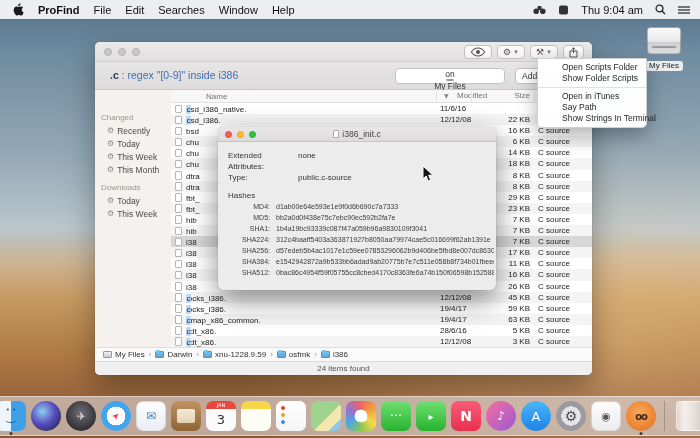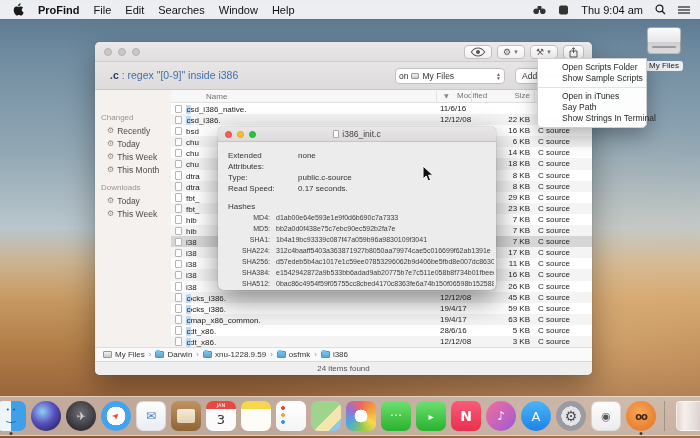--- a/index.html
+++ b/index.html
@@ -44,21 +44,21 @@
   .tbtn { height:14px; border:1px solid #c2c0c1; border-radius:4px; background:linear-gradient(#fdfdfd,#f2f0f1);
     display:flex; align-items:center; justify-content:center; gap:2px; padding:0 5px; color:#555; font-size:9px; }
   .tbtn svg { display:block; }
   .chev { font-size:6px; color:#777; }
 
   #searchrow { position:absolute; left:0; top:20px; right:0; height:28px;
     background:linear-gradient(#e7e5e6,#dddbdc); border-bottom:1px solid #c9c7c8; }
   #query { position:absolute; left:15px; top:7px; font-size:10.5px; color:#3f6fae; white-space:nowrap; }
   #query .pfx { color:#2c3e57; font-weight:bold; }
   #scope { position:absolute; left:300px; top:6px; width:110px; height:16px; background:#fff;
-    border:1px solid #c3c1c2; border-radius:4px; display:flex; align-items:center; font-size:8.5px; color:#333; padding:0 3px; }
+    border:1px solid #c3c1c2; border-radius:4px; display:flex; align-items:center; font-size:8.5px; color:#333; padding:0 3px;flex-direction:column; }
   #scope .mini-disk { width:8px; height:6px; border-radius:1px; margin:0 3px;
     background:linear-gradient(#f4f4f4,#c9c9cc); border:1px solid #9a9a9e; }
   #scope .stepper { margin-left:auto; display:flex; flex-direction:column; line-height:4px; font-size:5px; color:#666; }
   #addbtn { position:absolute; left:420px; top:6px; width:72px; height:16px; background:#fff;
     border:1px solid #c3c1c2; border-radius:4px; font-size:8.5px; color:#333; line-height:14px; padding-left:6px; white-space:nowrap; overflow:hidden; }
 
   #sidebar { position:absolute; left:0; top:48px; width:80px; bottom:28px;
     background:#f4f1ee; border-right:1px solid #d8d6d4; padding-top:20px; }
   .side-sec { font-size:8px; color:#9a948e; padding:3px 0 2px 6px; }
   .side-item { display:flex; align-items:center; gap:3px; font-size:8.5px; color:#4a4a4a; padding:1.5px 0 1.5px 12px; }
@@ -616,24 +616,20 @@
           <div class="pfield">
             <span class="fl">Extended Attributes:</span>
             <span class="fv">none</span>
           </div>
 
           <div class="pfield">
             <span class="fl">Type:</span>
             <span class="fv">public.c-source</span>
           </div>
 
-          <div class="pfield">
-            <span class="fl">Read Speed:</span>
-            <span class="fv">0.17 seconds.</span>
-          </div>
         </div>
       <div class="phashes-title">Hashes</div>
       <div>
 
           <div class="phash">
             <span class="hl">MD4:</span>
             <span class="hv">d1ab00e64e593e1e9f0d6b690c7a7333</span>
           </div>
 
           <div class="phash">
@@ -666,21 +662,21 @@
             <span class="hv">0bac86c4954f59f05755cc8cbed4170c8363fe6a74b150f06598b1525884…</span>
           </div>
         </div>
     </div>
   </div>
 
   <div id="toolsmenu">
     <div>
 
     <div class="mitem">Open Scripts Folder</div>
-        <div class="mitem">Show Sample Scripts</div>
+        <div class="mitem">Show Folder Scripts</div>
       </div>
     <div class="msep"></div>
     <div>
 
     <div class="mitem">Open in iTunes</div>
         <div class="mitem">Say Path</div>
         <div class="mitem">Show Strings In Terminal</div>
       </div>
   </div>
 

